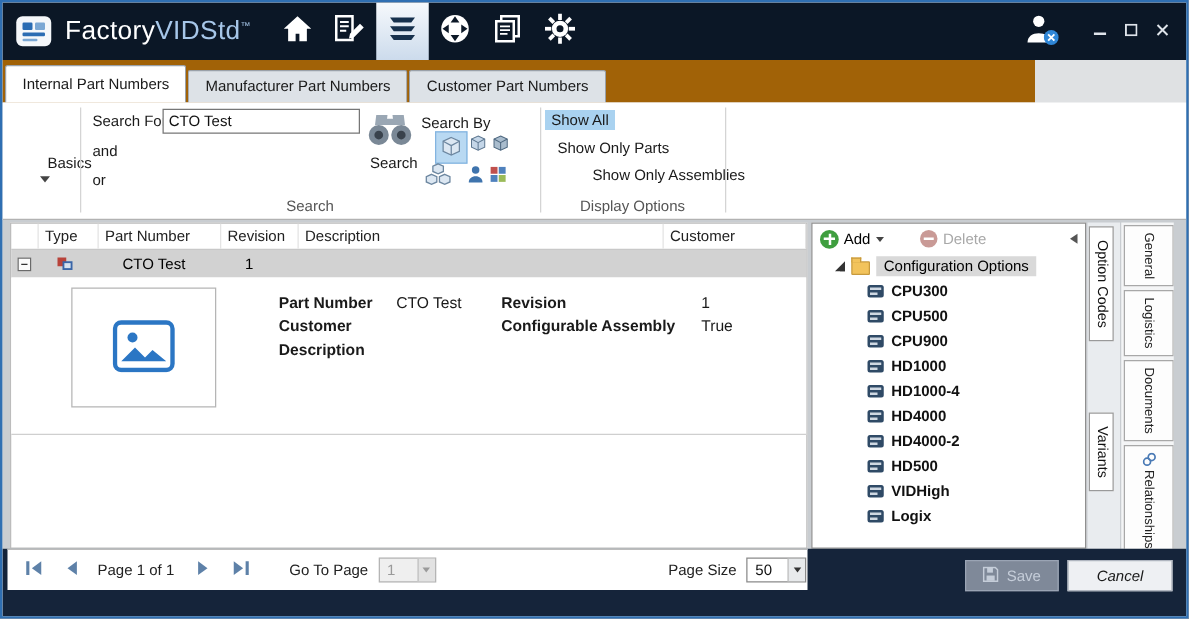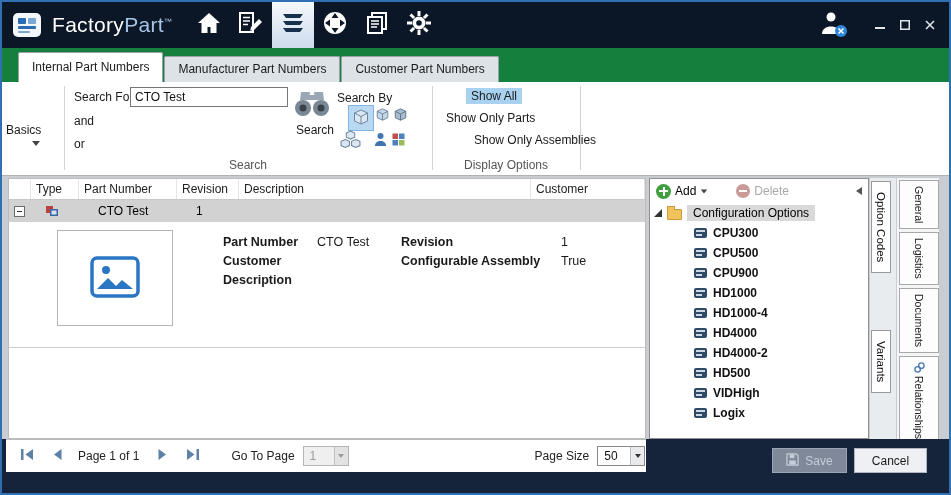--- a/index.html
+++ b/index.html
@@ -14,21 +14,21 @@
 .app-title sup { font-size:8px; color:#a6c6e8; }
 .nav-icons { display:flex; align-items:center; height:100%; margin-left:16px; }
 .nav-btn { width:42px; height:46px; display:flex; align-items:center; justify-content:center; cursor:pointer; }
 .nav-btn.selected { background:linear-gradient(#f6f9fc,#ccdbec); }
 .titlebar-right { margin-left:auto; display:flex; align-items:center; height:100%; padding-right:8px; }
 .user-btn { position:relative; width:42px; height:46px; display:flex; align-items:center; justify-content:center; cursor:pointer; margin-right:14px; }
 .user-badge { position:absolute; right:5px; bottom:7px; }
 .win-btn { width:22px; height:22px; display:flex; align-items:center; justify-content:center; margin-left:3px; cursor:pointer; }
 
 
-.tabstrip { position:absolute; left:0; top:46px; width:947px; height:34px; background:#15803d; display:flex; align-items:flex-end; padding-left:16px; }
+.tabstrip { position:absolute; left:0; top:46px; width:826px; height:34px; background:#a16207; display:flex; align-items:flex-end; padding-left:2px; }
 .tab { height:26px; line-height:24px; padding:0 13px; font-size:12px; color:#1a1a1a; background:#dde2e7; border:1px solid #9aa1a9; border-bottom:none; margin-right:1px; border-radius:2px 2px 0 0; cursor:pointer; }
 .tab.active { background:#fff; height:30px; line-height:28px; }
 
 
 .ribbon { position:absolute; left:0; top:80px; width:947px; height:94px; background:#fff; border-bottom:1px solid #b2b2b2; font-size:12px; color:#1a1a1a; }
 .rb { position:absolute; white-space:nowrap; }
 .vsep { position:absolute; top:4px; height:84px; border-left:1px solid #d4d4d4; }
 .search-input { position:absolute; left:128px; top:5px; width:158px; height:20px; border:1px solid #767676; font-size:12px; padding:0 4px; font-family:inherit; color:#111; }
 .show-opt { cursor:pointer; }
 .show-all { background:#a9d2f0; padding:1px 5px; }
@@ -59,21 +59,21 @@
 .tree-panel { position:absolute; left:647px; top:176px; width:220px; height:261px; background:#fff; border:1px solid #8f8f8f; font-size:12px; }
 .tree-toolbar { height:24px; display:flex; align-items:center; padding-left:6px; position:relative;gap:12px; }
 .tool-btn { display:flex; align-items:center; gap:4px; cursor:pointer; }
 .tool-delete { margin-left:16px; color:#a8a8a8; }
 .add-icon { width:15px; height:15px; border-radius:50%; background:#3f9e3f; position:relative; flex:none; }
 .add-icon::before { content:""; position:absolute; left:3px; top:6.5px; width:9px; height:2px; background:#fff; }
 .add-icon::after { content:""; position:absolute; left:6.5px; top:3px; width:2px; height:9px; background:#fff; }
 .del-icon { width:14px; height:14px; border-radius:50%; background:#c99a96; position:relative; flex:none; }
 .del-icon::before { content:""; position:absolute; left:3px; top:6px; width:8px; height:2px; background:#fff; }
 .collapse-arrow { position:absolute; right:6px; top:8px; width:0; height:0; border-top:4px solid transparent; border-bottom:4px solid transparent; border-right:6px solid #555; cursor:pointer; }
-.tree-root-row { display:flex; align-items:center; height:20px; padding-left:4px; gap:5px; cursor:pointer; }
+.tree-root-row { display:flex; align-items:center; height:20px; padding-left:18px; gap:5px; cursor:pointer; }
 .tree-exp { width:0; height:0; border-top:4px solid transparent; border-left:4px solid transparent; border-right:4px solid #333; border-bottom:4px solid #333; flex:none; }
 .folder-icon { width:15px; height:11px; background:#f2c35c; border:1px solid #c79a3e; border-radius:1px; position:relative; flex:none; margin-top:2px; }
 .folder-icon::before { content:""; position:absolute; left:-1px; top:-4px; width:6px; height:3px; background:#f2c35c; border:1px solid #c79a3e; border-bottom:none; }
 .tree-root-label { background:#d9d9d9; padding:1px 6px; }
 .tree-item { display:flex; align-items:center; height:20px; padding-left:44px; gap:6px; font-weight:bold; color:#111; cursor:pointer; }
 .chip-icon { width:13px; height:10px; background:#2f4a66; border-radius:2px; position:relative; flex:none; }
 .chip-icon::before { content:""; position:absolute; left:2px; top:2px; width:9px; height:2px; background:#cfd8e2; }
 .chip-icon::after { content:""; position:absolute; left:2px; top:6px; width:6px; height:2px; background:#cfd8e2; }
 
 
@@ -94,38 +94,38 @@
 .goto-box .val { flex:1; padding-left:6px; }
 .combo-dd { width:14px; height:100%; border-left:1px solid #c0c0c0; display:flex; align-items:center; justify-content:center; }
 .goto-box .combo-dd { background:#e2e2e2; }
 .goto-box .caret { border-left:3.5px solid transparent; border-right:3.5px solid transparent; border-top:4px solid #9a9a9a; width:0; height:0; }
 .size-label { margin-left:186px; white-space:nowrap; }
 .size-box { margin-left:8px; width:48px; height:20px; background:#fff; border:1px solid #8a8a8a; display:flex; align-items:center; cursor:pointer; }
 .size-box .val { flex:1; padding-left:6px; color:#111; }
 .size-box .combo-dd { background:#e8eaec; }
 .size-box .caret { border-left:3.5px solid transparent; border-right:3.5px solid transparent; border-top:4px solid #333; width:0; height:0; }
 .btn-save { position:absolute; left:770px; top:446px; width:75px; height:25px; background:#7f8999; border:1px solid #9aa4b4; color:#c5cdd9; font-size:12px; display:flex; align-items:center; justify-content:center; gap:6px; cursor:default; }
-.btn-cancel { position:absolute; left:852px; top:446px; width:73px; height:25px; background:#eef0f3; border:1px solid #b0b6c0; color:#1a1a1a; font-size:12px; display:flex; align-items:center; justify-content:center; cursor:pointer; }
+.btn-cancel { position:absolute; left:852px; top:446px; width:84px; height:25px; background:#eef0f3; border:1px solid #b0b6c0; color:#1a1a1a; font-size:12px; display:flex; align-items:center; justify-content:center; cursor:pointer;font-style:italic; }
 </style>
 </head>
 <body>
 
 <div class="window">
 
   <div class="titlebar">
     <div class="logo">
       <svg width="30" height="30" viewBox="0 0 30 30">
           <rect x="1" y="3" width="28" height="24" rx="5" fill="#f4f7fa"></rect>
           <rect x="6" y="8" width="8" height="6" rx="1" fill="#2a6cb3"></rect>
           <rect x="16" y="8" width="8" height="6" rx="1" fill="#7aa7d4"></rect>
           <rect x="6" y="16" width="18" height="3" rx="1" fill="#2a6cb3"></rect>
           <rect x="6" y="21" width="12" height="2" rx="1" fill="#7aa7d4"></rect>
         </svg>
     </div>
-    <div class="app-title"><span>Factory</span><span class="secondary">Part</span><sup>™</sup></div>
+    <div class="app-title"><span>Factory</span><span class="secondary">VIDStd</span><sup>™</sup></div>
 
     <div class="nav-icons">
       <div class="nav-btn">
           <span><svg width="26" height="24" viewBox="0 0 26 24">
               <path d="M13 2 2 12h3.5v10h6v-6h3v6h6V12H24z" fill="#fff"></path>
             </svg></span>
         </div>
       <div class="nav-btn">
           <span><svg width="26" height="24" viewBox="0 0 26 24">
               <rect x="2" y="2" width="13" height="19" fill="none" stroke="#fff" stroke-width="2"></rect>
@@ -200,21 +200,21 @@
     </div>
   </div>
 
   <div class="tabstrip">
     <div class="tab active">Internal Part Numbers</div>
     <div class="tab">Manufacturer Part Numbers</div>
     <div class="tab">Customer Part Numbers</div>
   </div>
 
   <div class="ribbon">
-    <span class="rb" style="left:4px; top:41px;text-align:right;">Basics</span>
+    <span class="rb" style="left:36px; top:41px;text-align:right;">Basics</span>
     <span class="rb caret-down" style="left:30px; top:59px;"></span>
     <span class="vsep" style="left:62px;"></span>
 
     <span class="rb" style="left:72px; top:8px;">Search For</span>
     <input class="search-input" value="CTO Test" style="">
     <span class="rb" style="left:72px; top:32px;">and</span>
     <span class="rb" style="left:72px; top:55px;">or</span>
 
     <span class="rb" style="left:292px; top:4px; cursor:pointer;"><span><svg width="36" height="32" viewBox="0 0 36 32">
             <path d="M7 6h9l-1 8H6z" fill="#9aa7b4"></path>
@@ -264,21 +264,21 @@
     <span class="sbtile" style="left:390px; top:51px;">
         <span><svg width="13" height="13" viewBox="0 0 13 13">
             <rect x="0.5" y="0.5" width="5.5" height="5.5" fill="#c0504d"></rect>
             <rect x="7" y="0.5" width="5.5" height="5.5" fill="#4f81bd"></rect>
             <rect x="0.5" y="7" width="5.5" height="5.5" fill="#4f81bd"></rect>
             <rect x="7" y="7" width="5.5" height="5.5" fill="#9bbb59"></rect>
           </svg></span>
       </span>
 
     <span class="vsep" style="left:430px;"></span>
-    <span class="rb show-opt show-all" style="left:464px; top:6px;">Show All</span>
+    <span class="rb show-opt show-all" style="left:434px; top:6px;">Show All</span>
     <span class="rb show-opt" style="left:444px; top:29px;">Show Only Parts</span>
     <span class="rb show-opt" style="left:472px; top:51px;">Show Only Assemblies</span>
     <span class="vsep" style="left:578px;"></span>
 
     <span class="group-label" style="left:62px; width:368px;">Search</span>
     <span class="group-label" style="left:430px; width:148px;">Display Options</span>
   </div>
 
   <div class="main-bg"></div>
 

